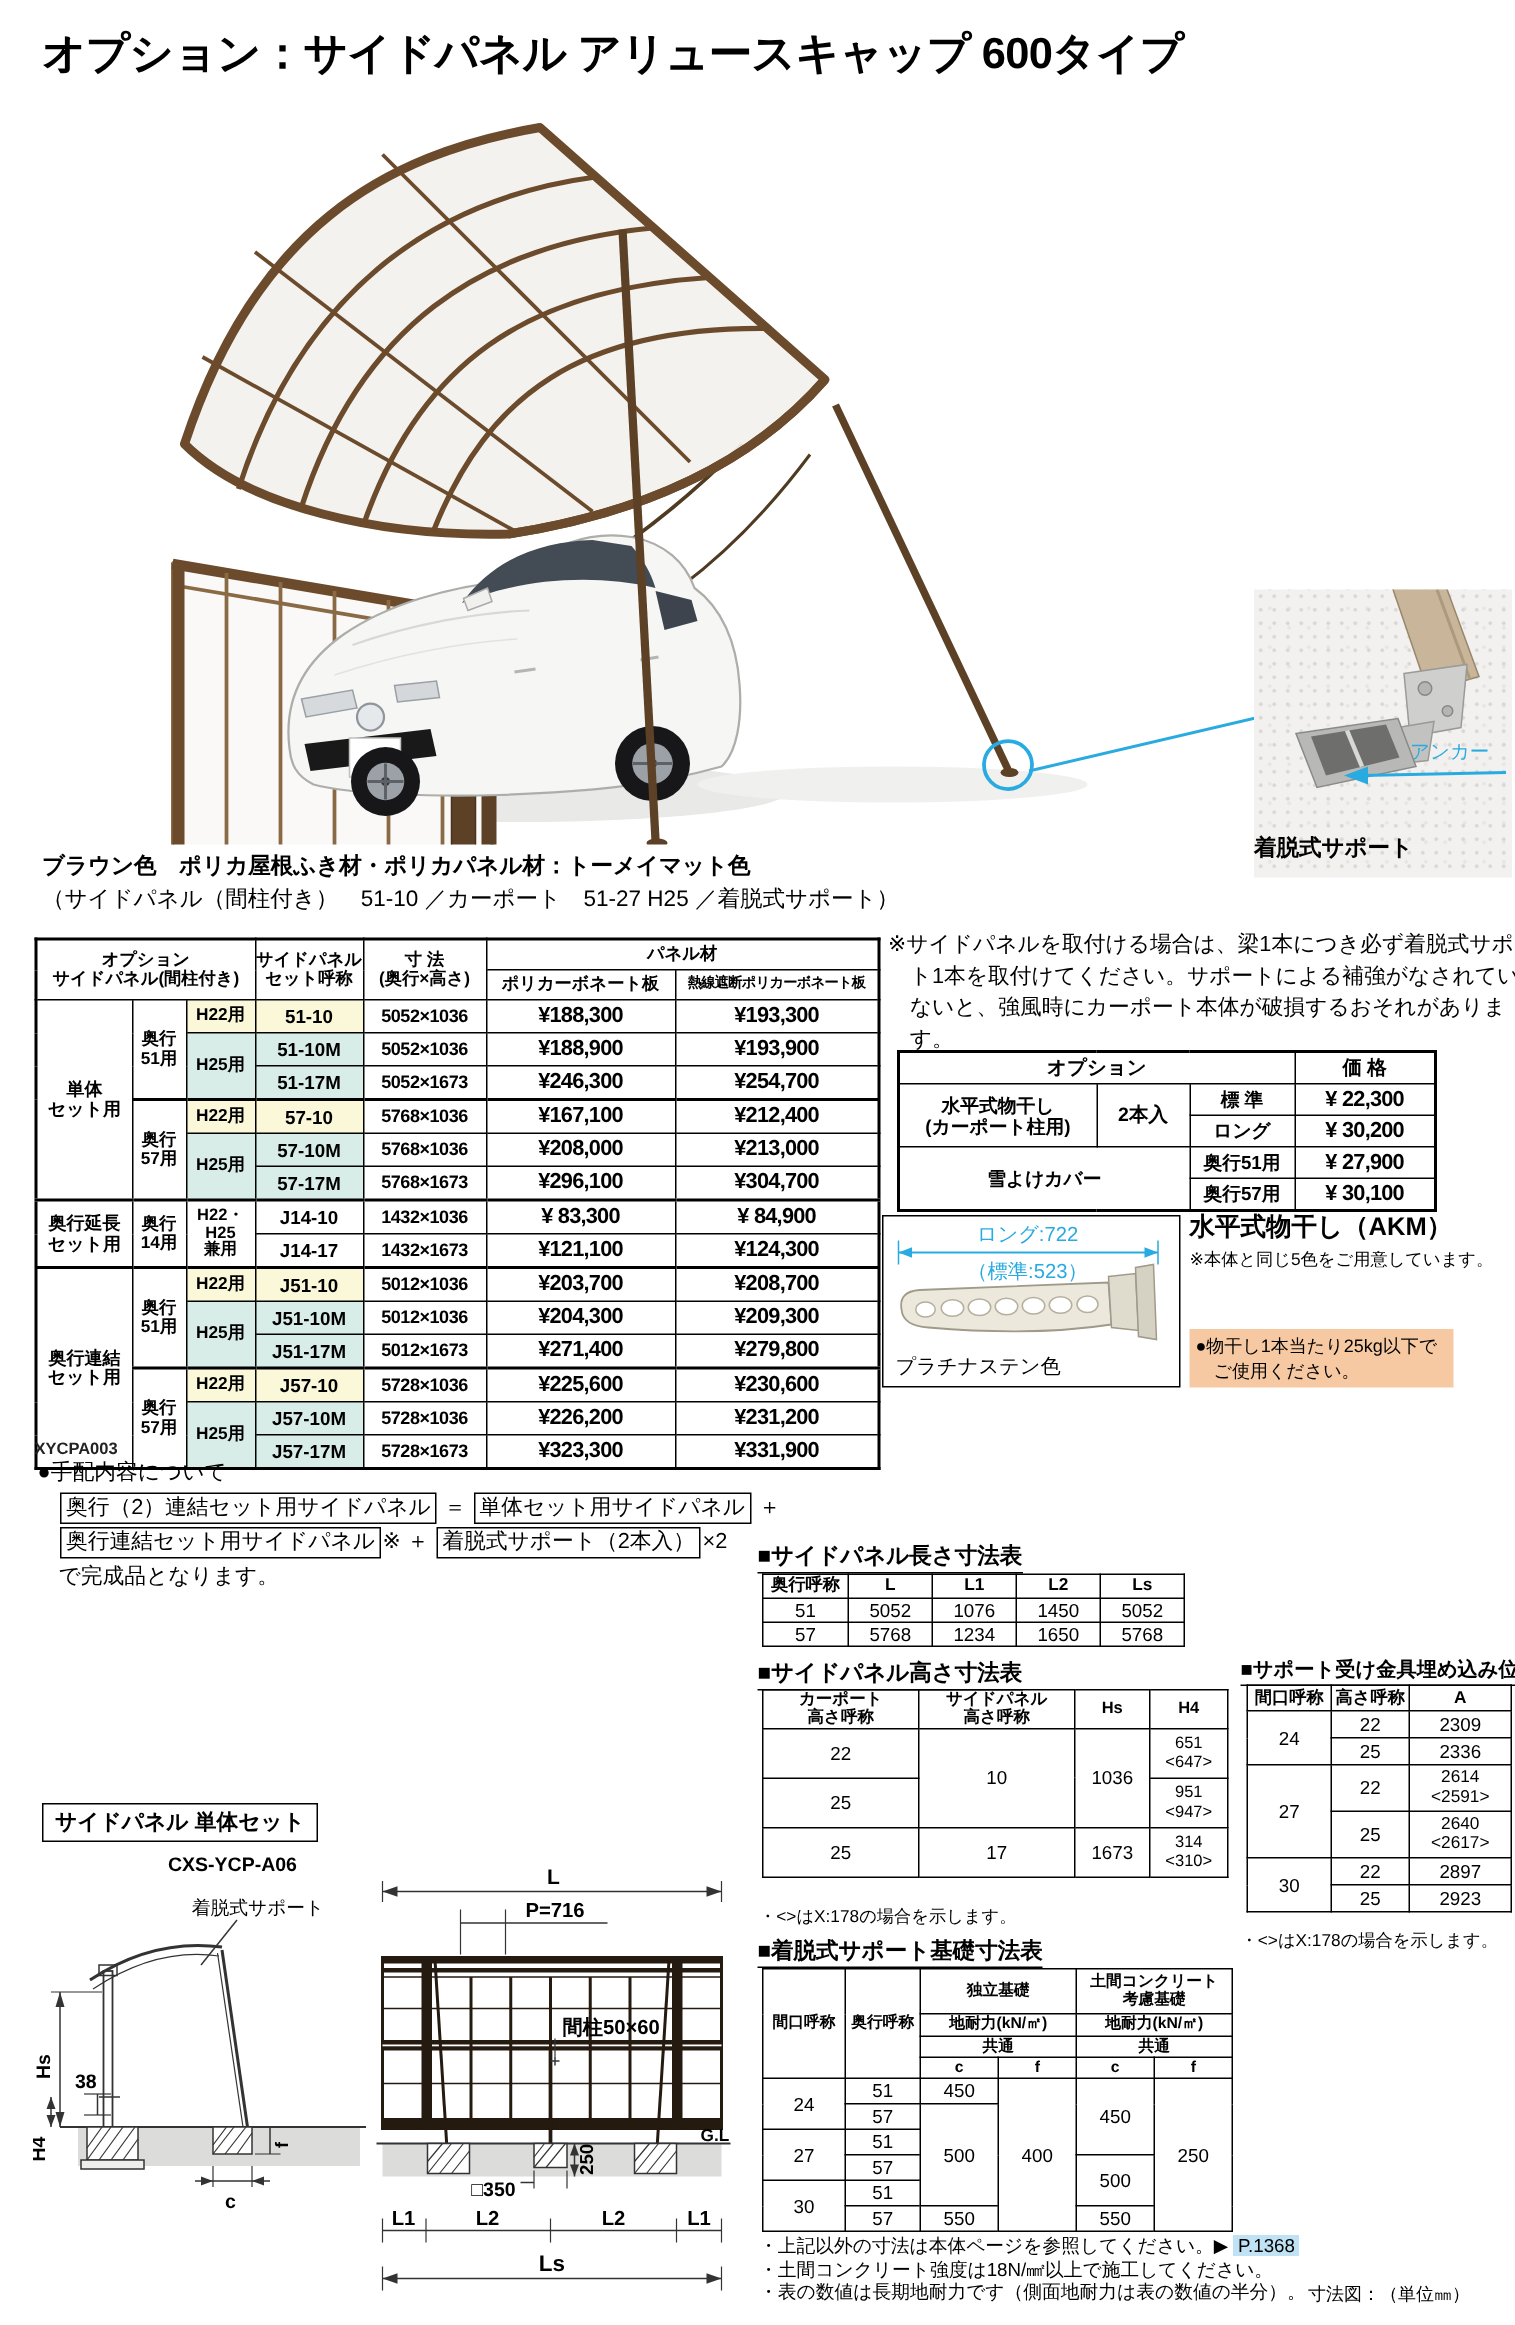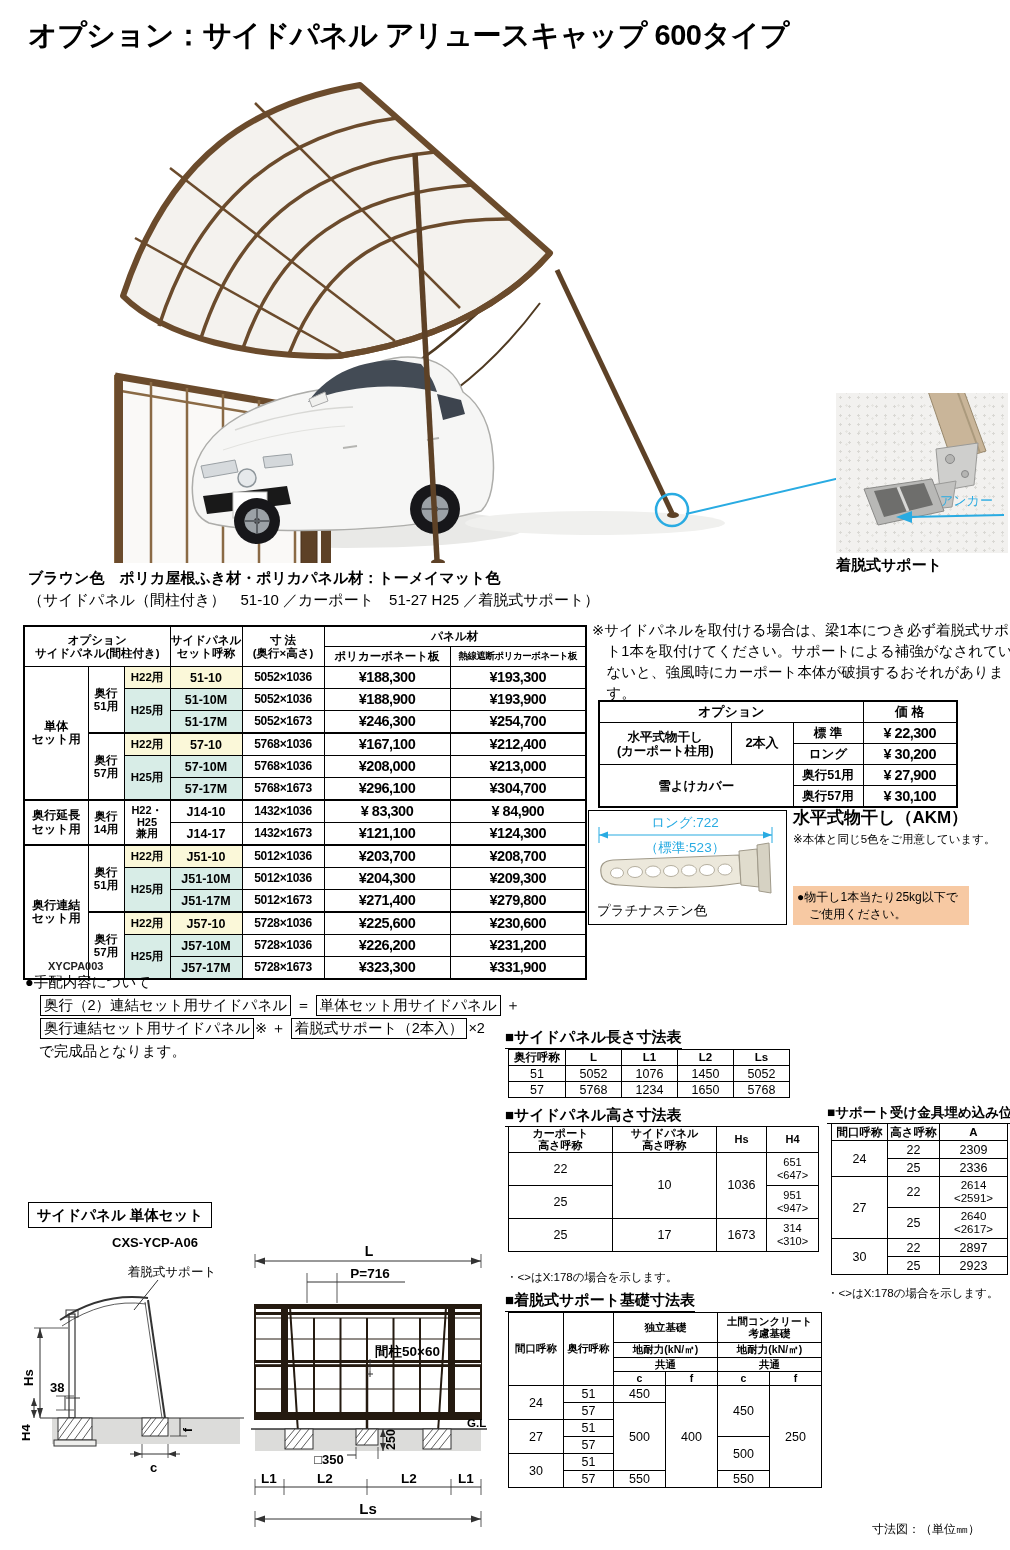--- a/index.html
+++ b/index.html
@@ -24,21 +24,21 @@
   .pt .dep{font-size:11.5px;}
   .pt .ht{font-size:11.5px;}
   .pt .ht3{font-size:11px;line-height:1.05;}
   .pt .set{font-size:12.5px;}
   .pt .size{font-size:12px;letter-spacing:-0.3px;}
   .pt .price{font-size:14.5px;letter-spacing:-0.5px;}
   .yellow{background:#fbf8d9;}
   .teal{background:#d8ede7;}
   .sep td{border-top-width:2px;}
 
-  .code{font-size:11px;font-weight:bold;color:#222;padding-left:25px;}
+  .code{font-size:11px;font-weight:bold;color:#222;}
 
   
   .ot{width:358px;}
   .ot th{font-size:13px;font-weight:bold;height:20px;}
   .ot td{height:20px;font-weight:bold;}
   .ot .item{font-size:12.5px;}
   .ot .qty{font-size:13px;}
   .ot .type{font-size:12.5px;}
   .ot .price{font-size:14.5px;letter-spacing:-0.5px;}
 
@@ -76,21 +76,21 @@
 
   .ft{width:313px;font-size:12.5px;}
   .ft th{font-size:10.5px;font-weight:bold;}
   .ft td{height:16px;}
 
   .fnotes{font-size:12.5px;line-height:15.5px;white-space:nowrap;}
   .pageref{background:#bfe3f4;padding:0 3px;}
   .unit-note{font-size:12px;}
 
   .cap{font-size:15px;line-height:22px;white-space:pre;}
-  .detail-photo{width:172px;height:160px;
+  .detail-photo{width:172px;height:192px;
       background-color:#f2f1ef;
       background-image:radial-gradient(#d9d8d4 1px, rgba(0,0,0,0) 1.4px),
                        radial-gradient(#e6e5e1 1px, rgba(0,0,0,0) 1.4px);
       background-size:9px 9px,13px 13px;background-position:0 0,4px 6px;}
   .detail-cap{font-size:15px;font-weight:bold;}
 
   .setbox{width:182px;height:24px;border:1.5px solid #000;font-size:14.5px;font-weight:bold;
           text-align:center;line-height:24px;}
   .modelcode{font-size:13px;font-weight:bold;}
 </style>
@@ -604,20 +604,25 @@
       <td>51</td>
     </tr>
     <tr>
       <td>57</td>
       <td>550</td>
       <td>550</td>
     </tr>
   </tbody>
     </table>
 
+  <div class="abs fnotes" style="left:506px;top:1490px;">
+    <div><span>・上記以外の寸法は本体ページを参照してください。▶ </span><span class="pageref">P.1368</span></div>
+    <div>・土間コンクリート強度は18N/㎟以上で施工してください。</div>
+    <div>・表の数値は長期地耐力です（側面地耐力は表の数値の半分）。</div>
+  </div>
   <div class="abs unit-note" style="left:872px;top:1521px;">寸法図：（単位㎜）</div>
 
   <div class="abs setbox" style="left:28px;top:1202px;">サイドパネル 単体セット</div>
   <div class="abs modelcode" style="left:112px;top:1235px;">CXS-YCP-A06</div>
 
   <svg class="abs" style="left:22px;top:1258px;" width="225" height="250" viewBox="0 0 225 250">
     <text x="150" y="18" font-size="12.5" text-anchor="middle">着脱式サポート</text>
     <line x1="136" y1="22" x2="112" y2="52" stroke="#333" stroke-width="1"></line>
     <path d="M38,62 Q80,34 126,40" fill="none" stroke="#333" stroke-width="2"></path>
     <path d="M40,68 Q82,40 124,46" fill="none" stroke="#333" stroke-width="0.8"></path>

